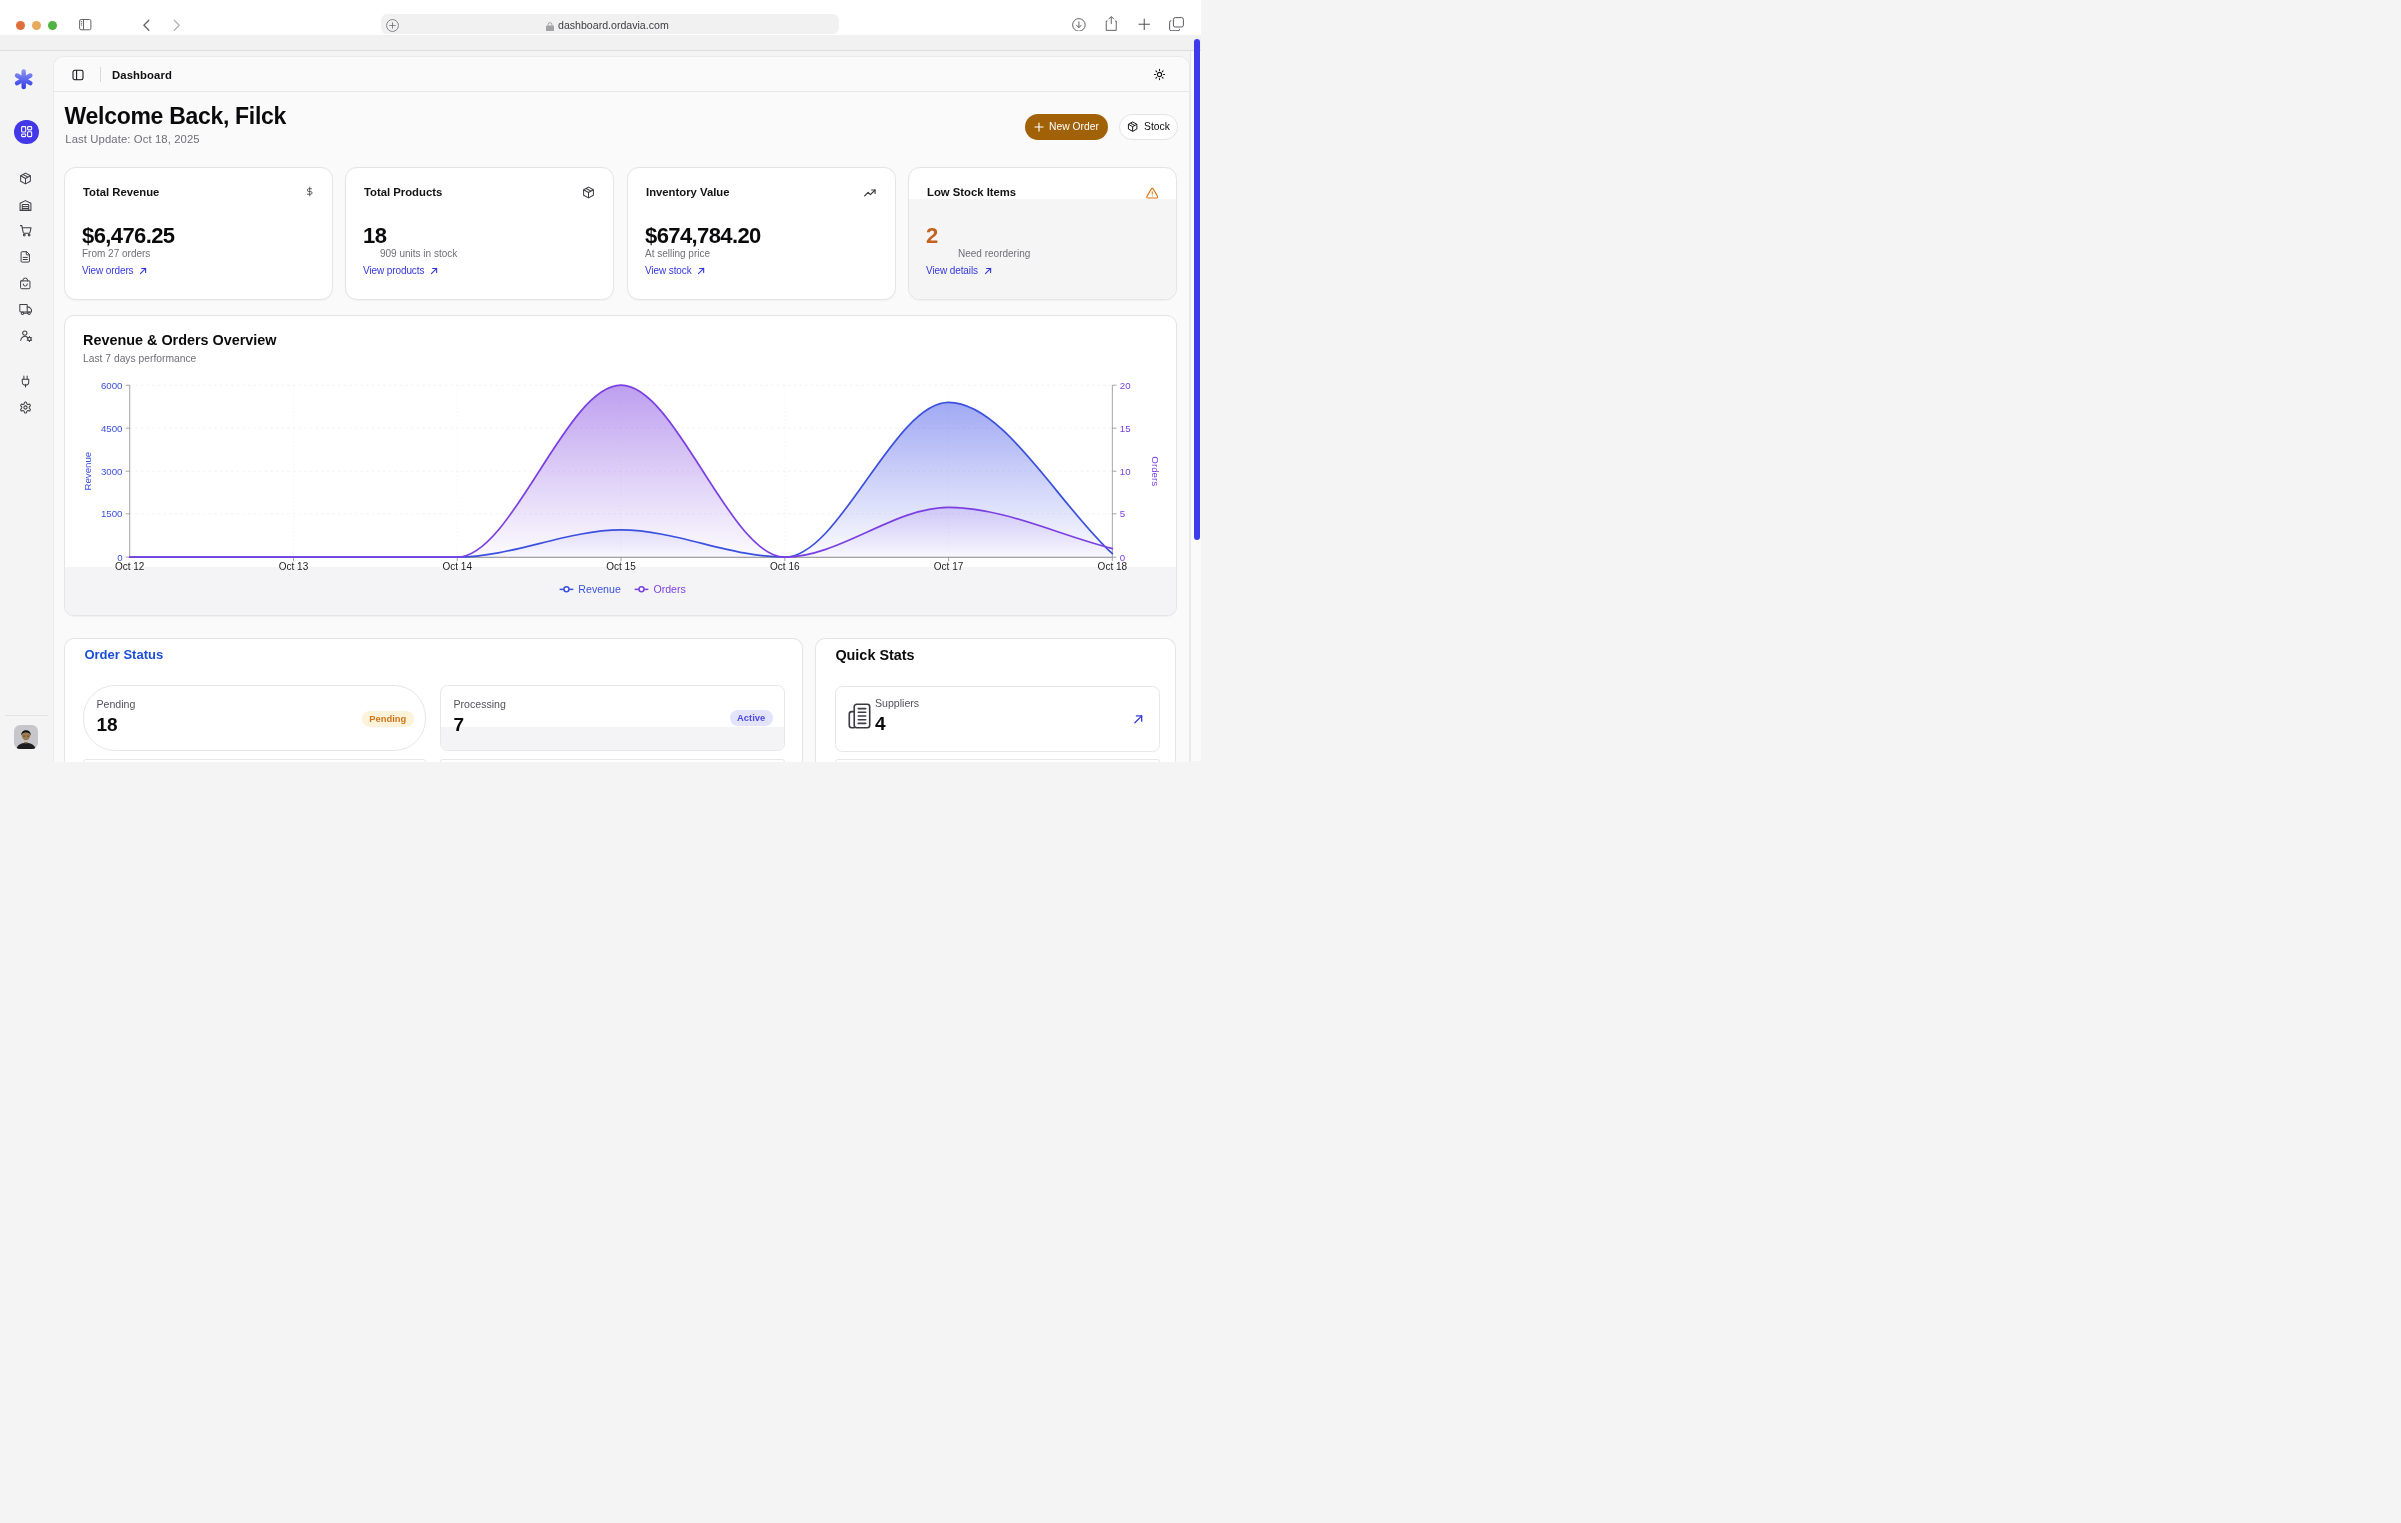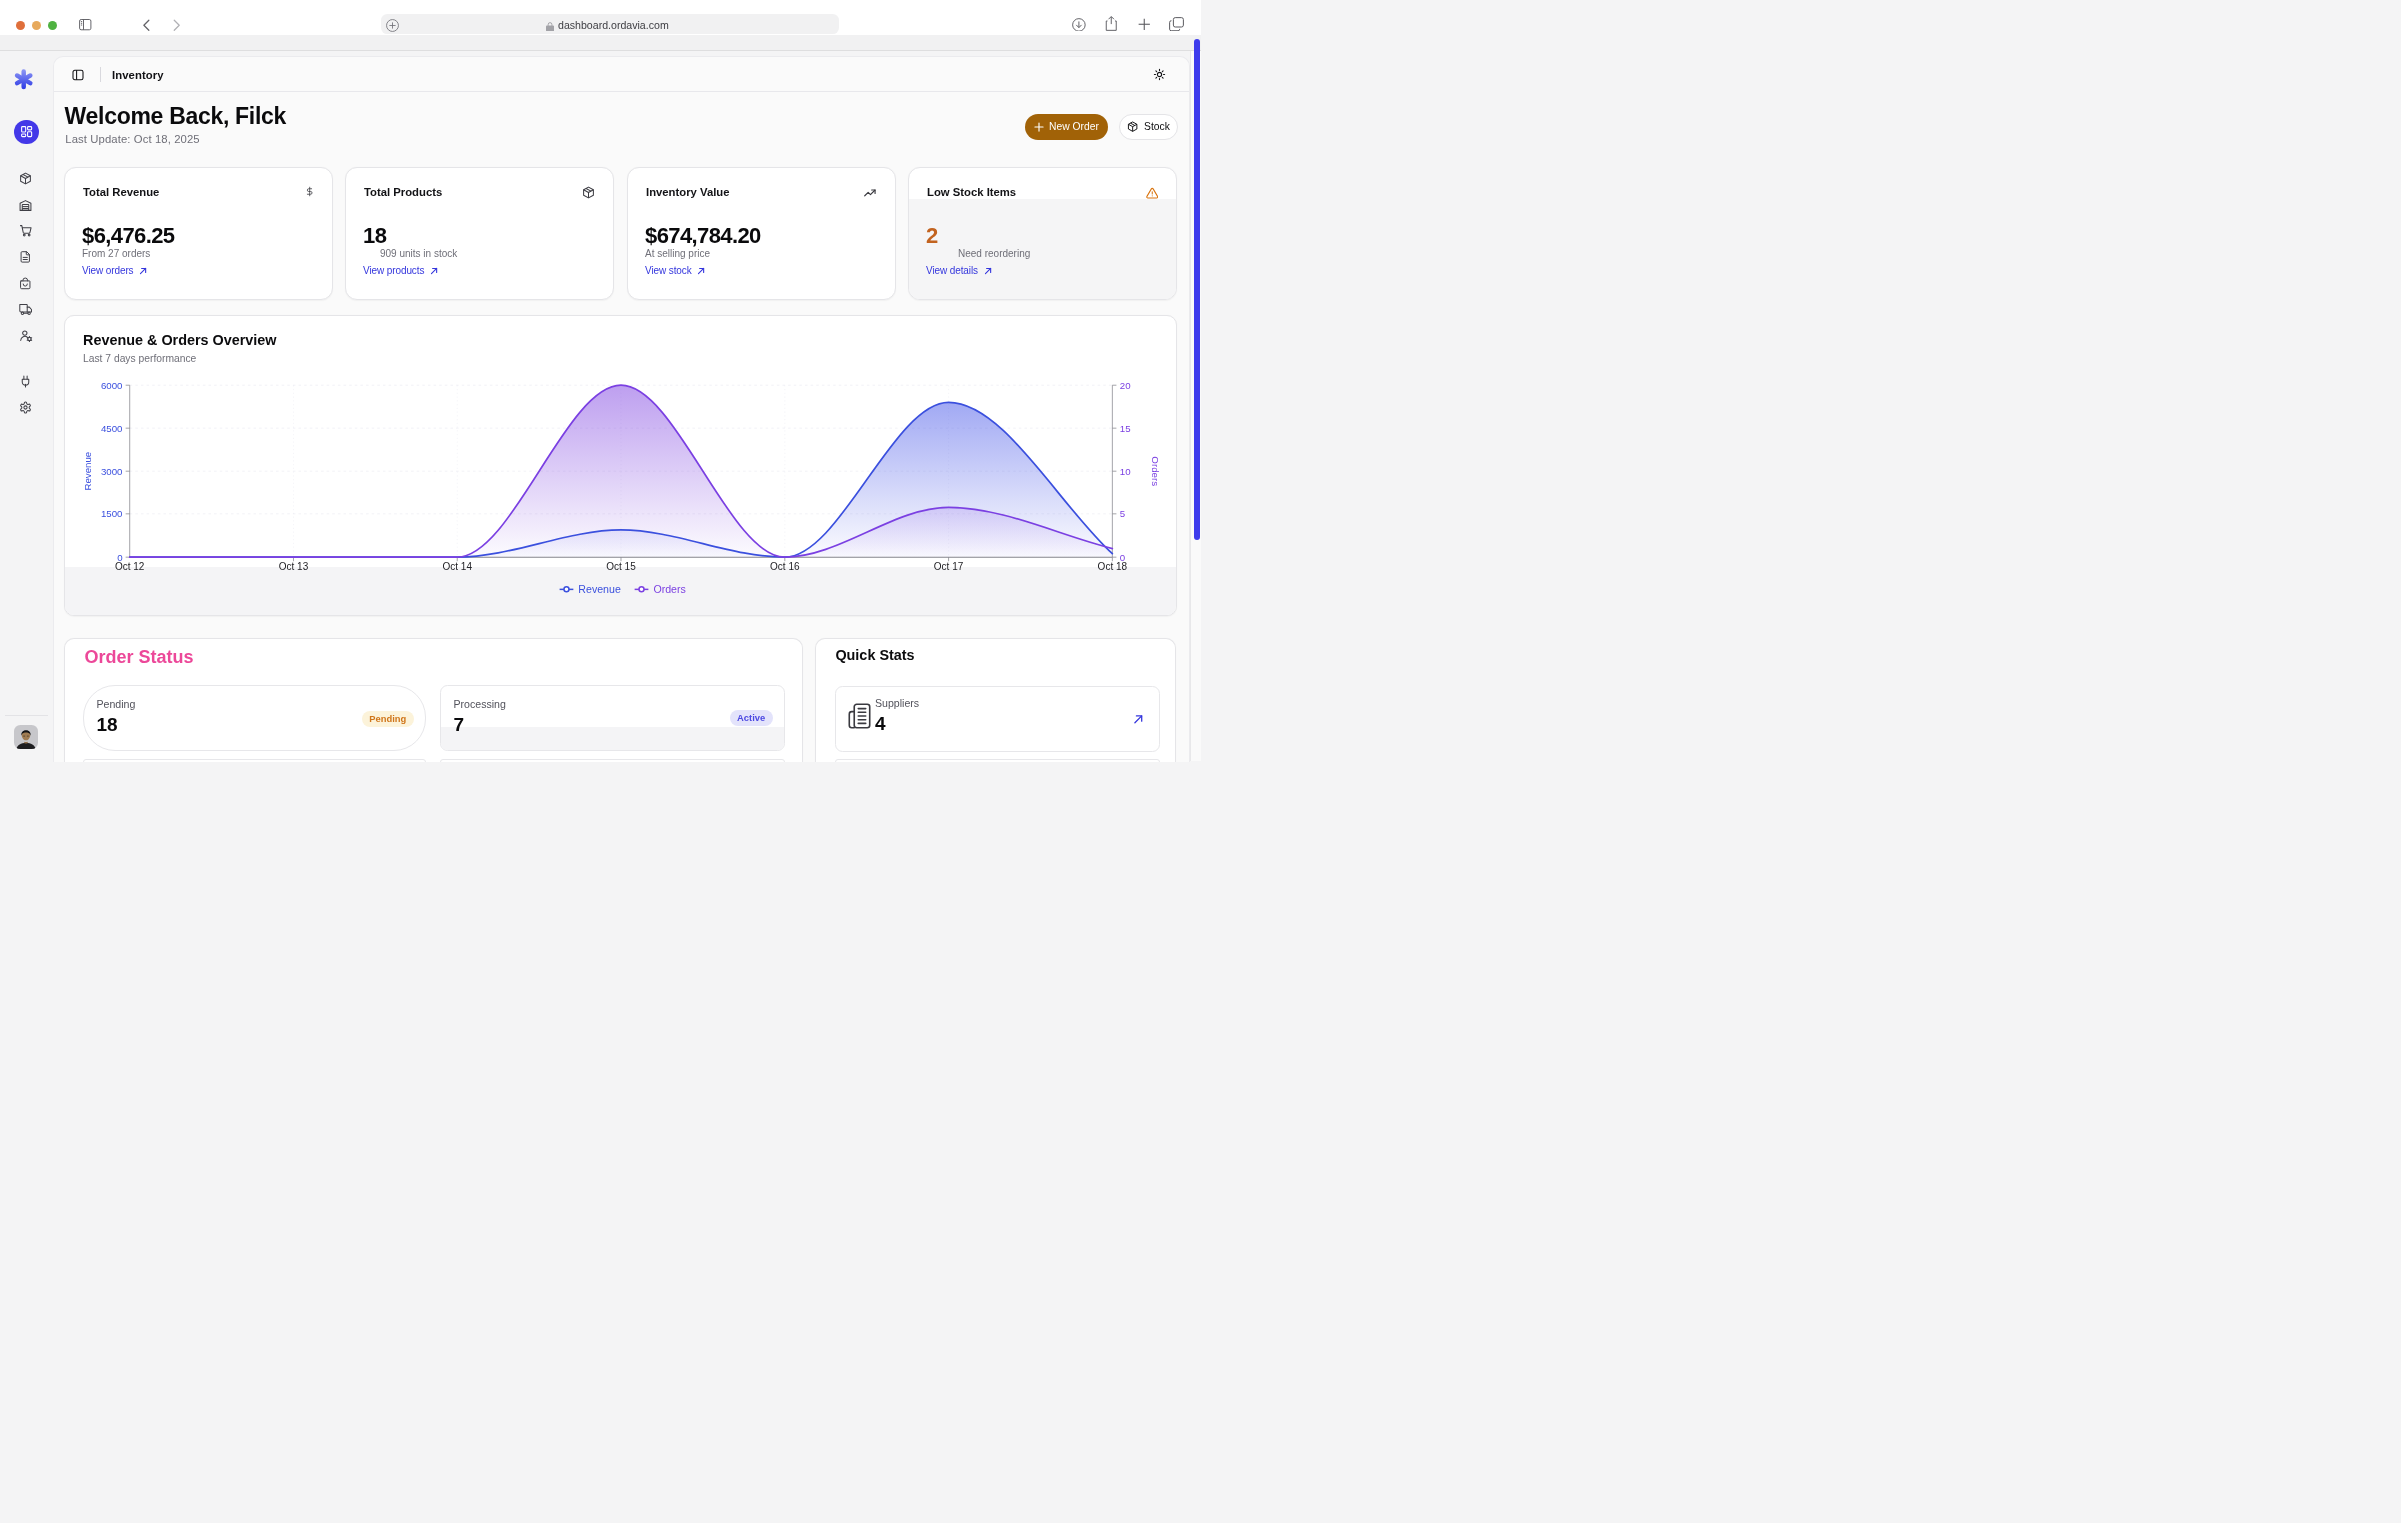--- a/index.html
+++ b/index.html
@@ -191,21 +191,21 @@
     </svg>
 </div>
 
 <div class="main">
   <div class="hdr">
     <svg class="abs" style="left:18px; top:12px;" width="12" height="12" viewBox="0 0 24 24" fill="none" stroke="#101013" stroke-width="2.1">
         <rect x="2" y="2.5" width="20" height="19" rx="3.5"></rect>
         <line x1="9.2" y1="2.5" x2="9.2" y2="21.5"></line>
       </svg>
     <div class="hdr-pipe"></div>
-    <div class="hdr-title">Inventory</div>
+    <div class="hdr-title">Dashboard</div>
     <svg class="abs" style="left:1099px; top:11.3px;" width="13" height="13" viewBox="0 0 24 24" fill="none" stroke="#18181b" stroke-width="2.1" stroke-linecap="round">
         <circle cx="12" cy="12" r="3.9"></circle>
         <path d="M12 2.6v2M12 19.4v2M2.6 12h2M19.4 12h2M5.35 5.35l1.4 1.4M17.25 17.25l1.4 1.4M18.65 5.35l-1.4 1.4M6.75 17.25l-1.4 1.4"></path>
       </svg>
   </div>
   <h1 class="welcome">Welcome Back, Filck</h1>
   <div class="lastupd">Last Update: Oct 18, 2025</div>
   <div class="btn-new"><svg style="vertical-align:-1.9px; margin-right:5px;" width="10" height="10" viewBox="0 0 16 16" fill="none" stroke="#fff" stroke-width="1.8" stroke-linecap="round">
         <line x1="8" y1="1.5" x2="8" y2="14.5"></line>
         <line x1="1.5" y1="8" x2="14.5" y2="8"></line>
@@ -368,21 +368,21 @@
       <circle cx="802" cy="437" r="4" fill="#fff" stroke="#3b50de" stroke-width="2.4"></circle>
       <text x="821" y="443" fill="#3b50de">Revenue</text>
       <line x1="911" y1="437" x2="933" y2="437" stroke="#7b40e2" stroke-width="2.4"></line>
       <circle cx="922" cy="437" r="4" fill="#fff" stroke="#7b40e2" stroke-width="2.4"></circle>
       <text x="941" y="443" fill="#7b40e2">Orders</text>
     </g>
   </svg>
 </div>
 
 <div class="card" style="left:64px; top:638px; width:739px; height:124px; border-radius:10px 10px 0 0; border-bottom:none;">
-  <div class="abs" style="left:19.4px; top:8.1px; font-size:18px; font-weight:700; color:#ec4899;">Order Status</div>
+  <div class="abs" style="left:19.4px; top:8.1px; font-size:13px; font-weight:700; color:#1d4ed8;">Order Status</div>
 </div>
 <div class="card" style="left:815px; top:638px; width:361px; height:124px; border-radius:10px 10px 0 0; border-bottom:none;">
   <div class="abs" style="left:19.4px; top:8.1px; font-size:14.4px; font-weight:700; color:#0c0c0e;">Quick Stats</div>
 </div>
 
 <div class="subcard" style="left:83px; top:685px; width:343px; height:66px;border-radius:32px;">
   <div class="sublabel">Pending</div>
   <div class="subnum">18</div>
   <div class="pill" style="right:11.3px; top:25px; background:#fcf3da; color:#d0761a;">Pending</div>
 </div>

